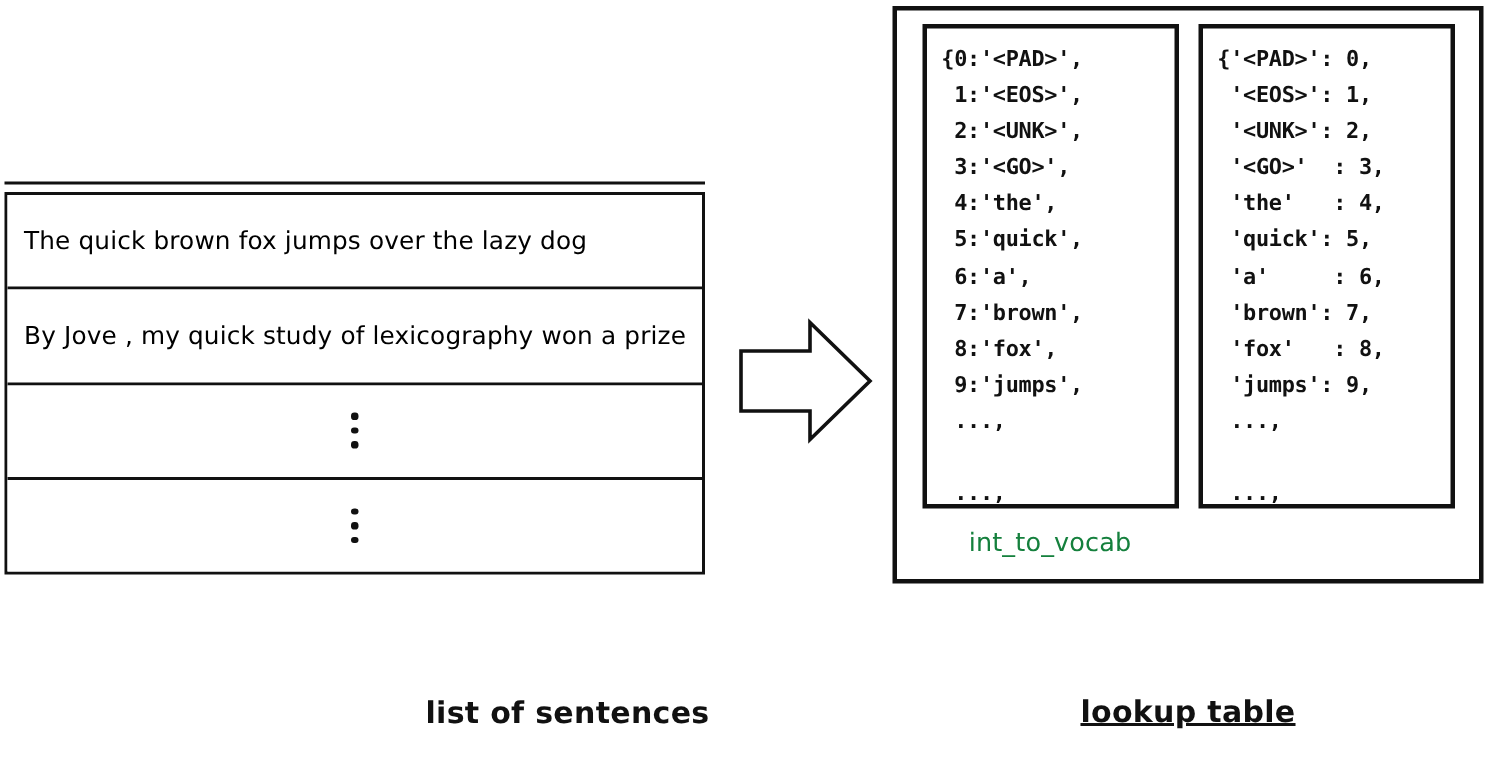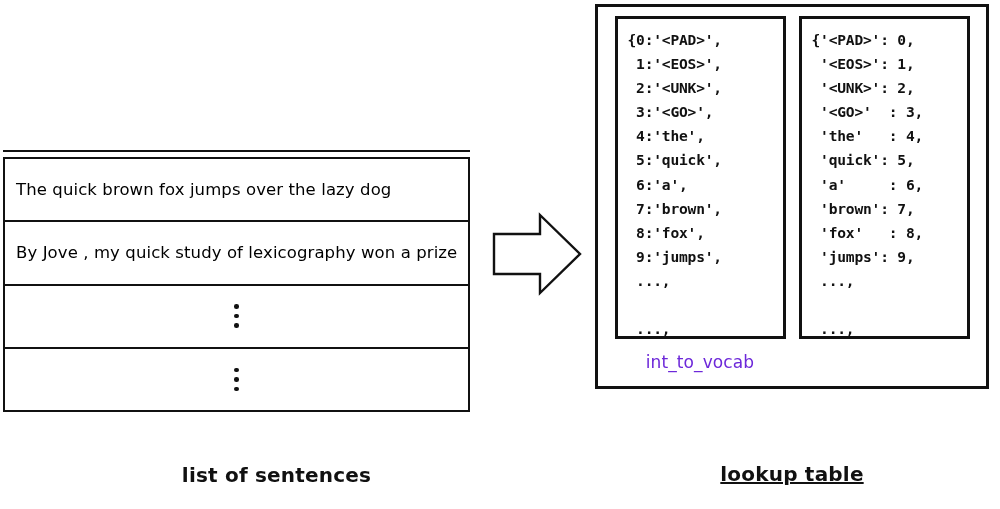--- a/index.html
+++ b/index.html
@@ -17,21 +17,20 @@
   }
 
   
   #sentences-panel {
     position: absolute;
     left: 3px;
     top: 121px;
     width: 467px;
     height: 200px;
     box-sizing: border-box;
-    margin-top: 29px;
   }
   #sentences-top-rule {
     position: absolute;
     left: 0;
     top: 0;
     width: 100%;
     height: 0;
     border-top: 2px solid #111111;
   }
   #sentences-table {
@@ -136,39 +135,38 @@
     line-height: 24.1px;
     white-space: pre;
     margin: 0;
     color: #111111;
     letter-spacing: -0.2px;
   }
   .code-label {
     margin-top: 13px;
     font-size: 17px;
     font-family: "DejaVu Sans", sans-serif;
-    color: #6d28d9;
+    color: #15803d;
     letter-spacing: 0.1px;
   }
 
   
   .caption {
     position: absolute;
     font-weight: bold;
     font-size: 20px;
     letter-spacing: 0.2px;
     color: #111111;
     white-space: nowrap;
   }
   #caption-sentences {
     left: 0;
     top: 463px;
     width: 473px;
-    text-align: center;
-    padding-left: 40px;
+    text-align: right;
   }
   #caption-lookup {
     left: 595px;
     top: 462px;
     width: 394px;
     text-align: center;
     text-decoration: underline;
   }
 </style>
 </head>

